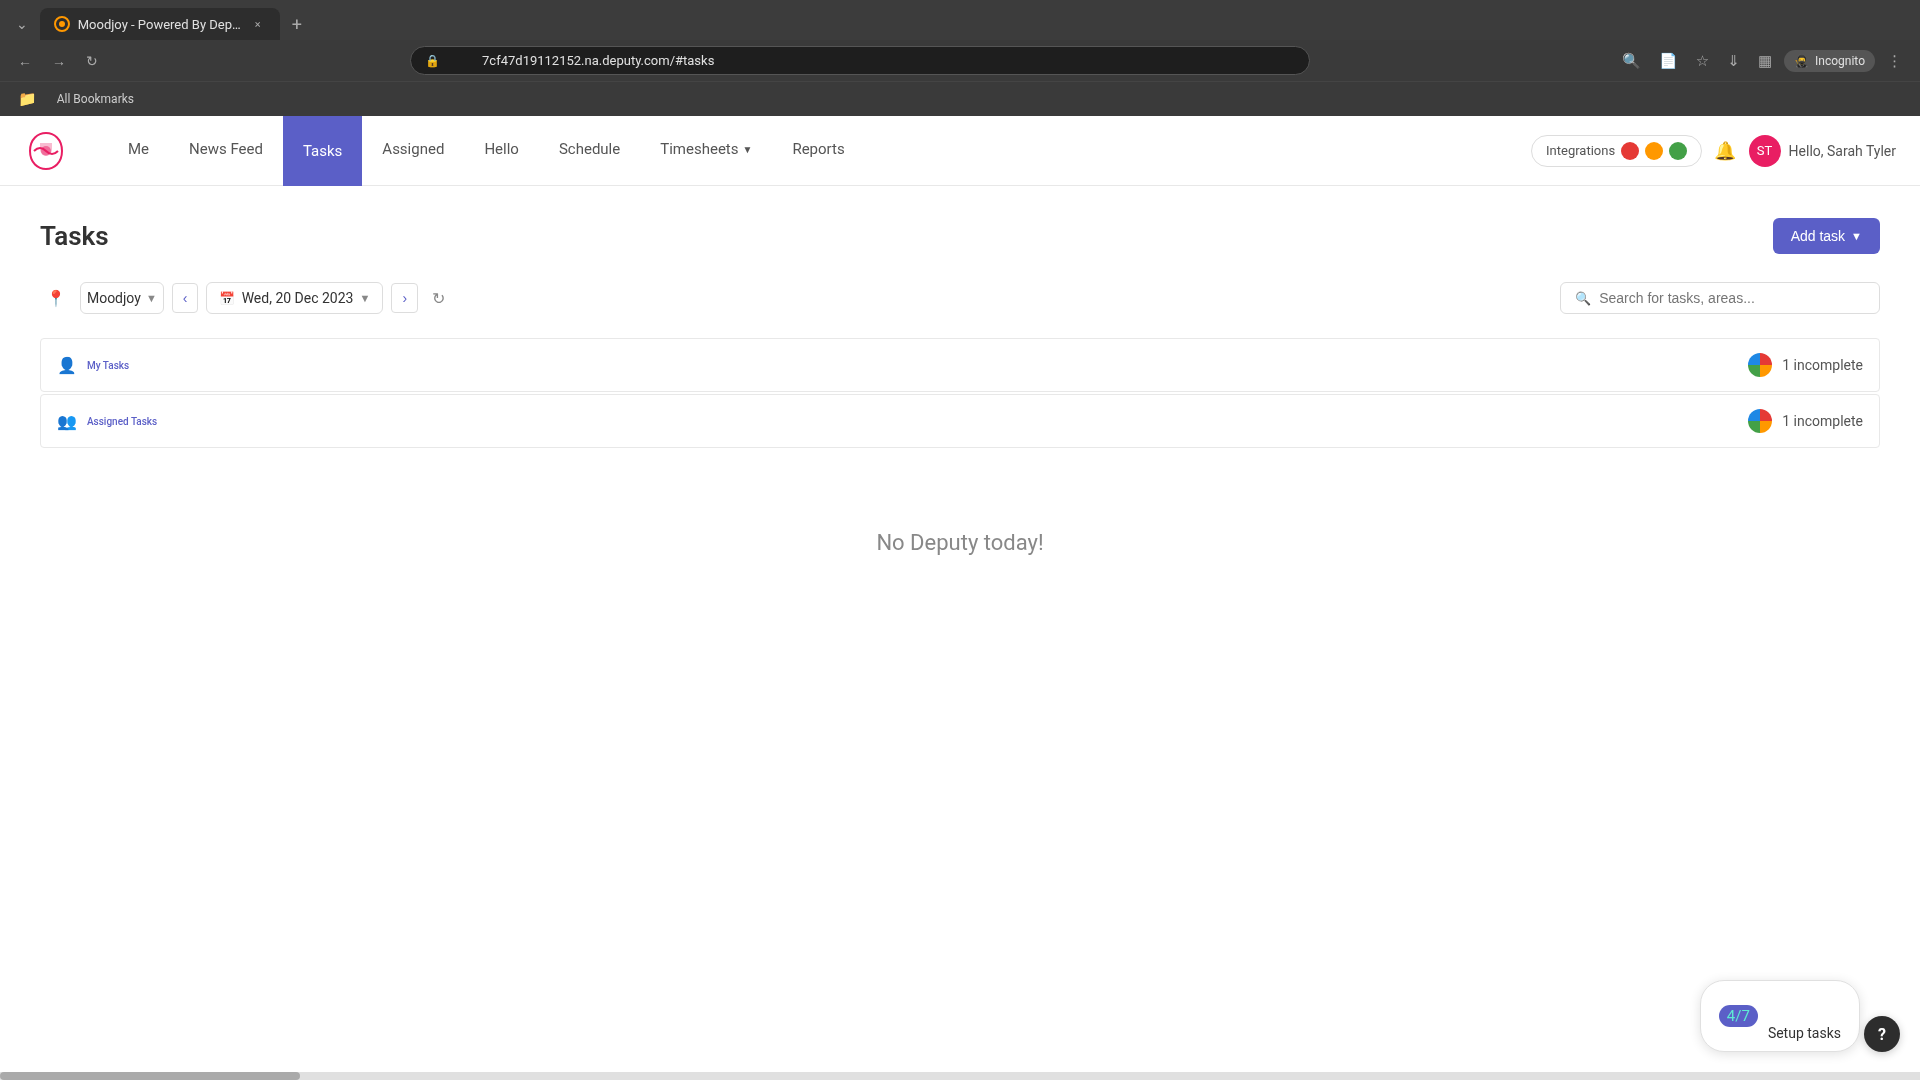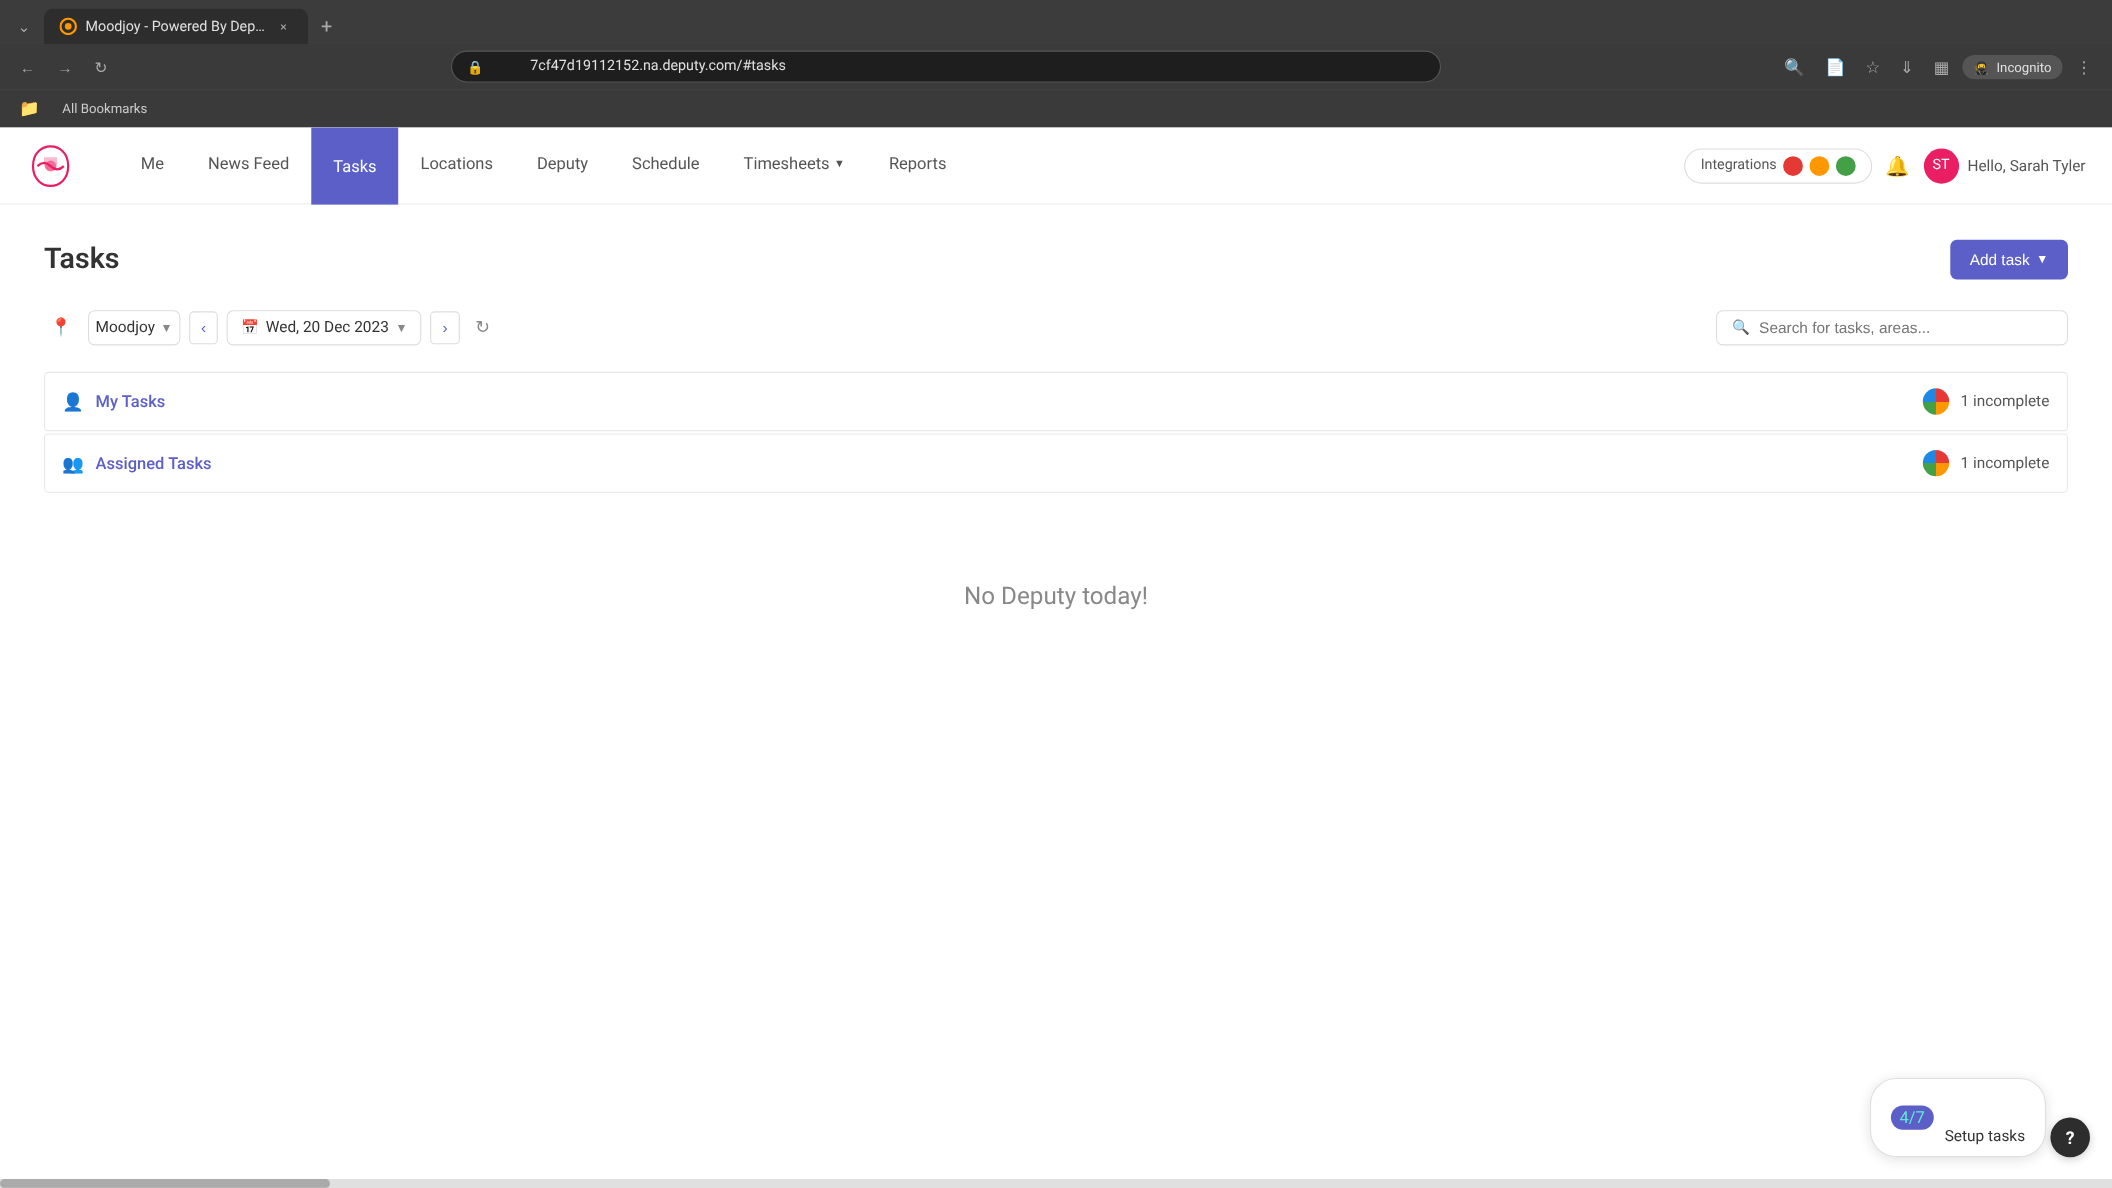--- a/index.html
+++ b/index.html
@@ -63,21 +63,21 @@
     .date-select .arrow { color: #888; font-size: 11px; }
     .refresh-btn { background: none; border: none; cursor: pointer; color: #888; font-size: 16px; padding: 6px; }
     .search-box { margin-left: auto; display: flex; align-items: center; gap: 8px; border: 1px solid #ddd; border-radius: 6px; padding: 7px 14px; font-size: 14px; color: #aaa; background: #fff; min-width: 320px; }
     .search-box .search-icon { color: #aaa; font-size: 13px; }
 
     
     .task-section { border: 1px solid #e8e8e8; border-radius: 4px; margin-bottom: 2px; }
     .task-row { display: flex; align-items: center; padding: 14px 16px; border-bottom: 1px solid #f0f0f0; }
     .task-row:last-child { border-bottom: none; }
     .task-row-icon { font-size: 16px; color: #5b5fc7; margin-right: 10px; }
-    .task-row-label { font-size: 15px; color: #5b5fc7; font-weight: 500; cursor: pointer; flex: 1; }
+    .task-row-label { font-size: 10px; color: #5b5fc7; font-weight: 500; cursor: pointer; flex: 1; }
     .task-row-right { display: flex; align-items: center; gap: 10px; }
     .incomplete-badge { font-size: 14px; color: #555; }
 
     
     .empty-state { display: flex; align-items: center; justify-content: center; padding: 80px 0; font-size: 22px; color: #888; }
 
     
     .setup-tasks-widget { position: fixed; bottom: 28px; right: 60px; display: flex; align-items: center; gap: 10px; background: #fff; border: 1px solid #e0e0e0; border-radius: 24px; padding: 10px 18px; box-shadow: 0 2px 12px rgba(0,0,0,0.12); cursor: pointer; }
     .setup-tasks-text { font-size: 14px; color: #333; margin-top: 34px; }
     .setup-tasks-badge { background: #5b5fc7; color: #5eead4; border-radius: 12px; padding: 2px 8px; font-size: 15px; }
@@ -147,22 +147,22 @@
         <path d="M16 14 L28 14 L28 20 C28 24 25 26 22 26 C19 26 16 24 16 20 Z" fill="#e91e63" opacity="0.3"></path>
         <circle cx="22" cy="22" r="5" fill="#e91e63" opacity="0.5"></circle>
         <path d="M10 22 Q16 16 22 22 Q28 28 34 22" fill="none" stroke="#e91e63" stroke-width="2"></path>
       </svg>
     </div>
 
     <div class="nav-items">
       <a class="nav-item">Me</a>
       <a class="nav-item">News Feed</a>
       <a class="nav-item active">Tasks</a>
-      <a class="nav-item">Locations</a>
-      <a class="nav-item">Deputy</a>
+      <a class="nav-item">Assigned</a>
+      <a class="nav-item">Hello</a>
       <a class="nav-item">Schedule</a>
       <a class="nav-item">
         <span>Timesheets</span>
         <span style="font-size:10px;margin-left:4px;">▼</span>
       </a>
       <a class="nav-item">Reports</a>
     </div>
 
     <div class="nav-right">
       <div class="integrations-btn">

